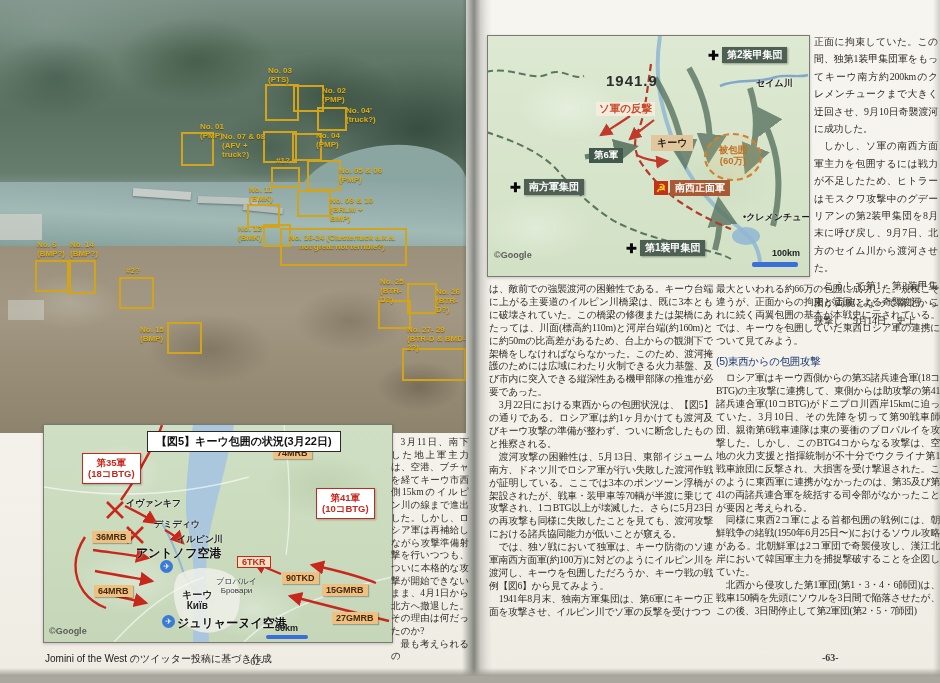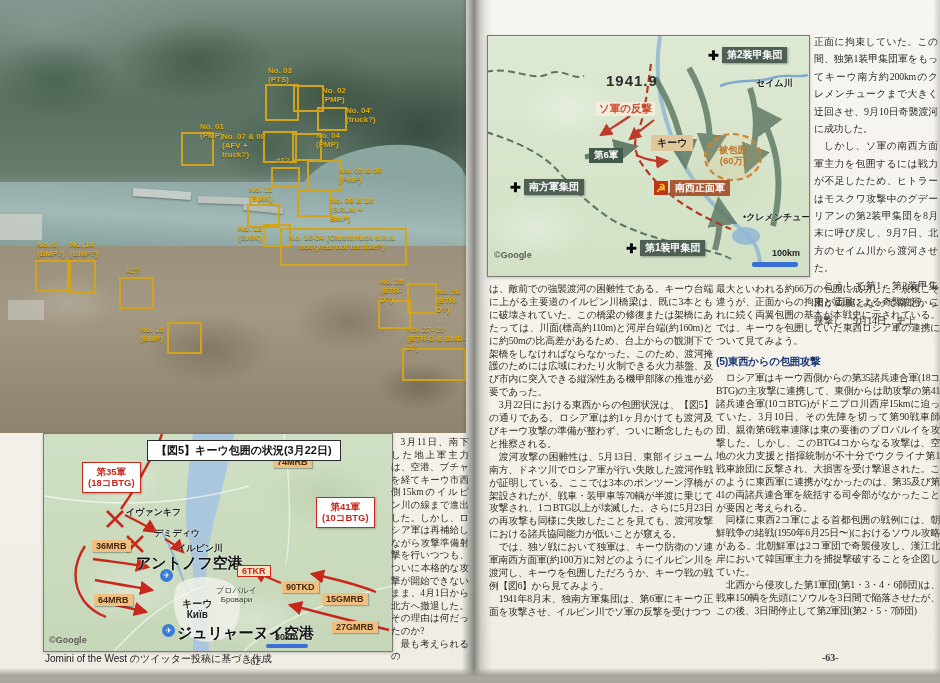--- a/index.html
+++ b/index.html
@@ -45,21 +45,21 @@
   .ruin{position:absolute;background:rgba(205,208,200,.8);}
   .photo-caption{position:absolute;left:10px;top:11px;width:345px;color:#eef3ef;
     font-size:9.5px;line-height:13.5px;text-shadow:0 1px 2px rgba(0,0,0,.55);}
   .anno-box{position:absolute;border:2px solid #d2a41c;}
   .anno-label{position:absolute;color:#dcae19;font-weight:bold;font-size:8px;
     line-height:9px;white-space:pre-line;text-shadow:0 1px 1px rgba(50,35,0,.5);}
 
   
   .figure{position:absolute;overflow:hidden;border:1px solid #7a7a72;
     box-shadow:0 1px 3px rgba(0,0,0,.2);}
-  .fig5{left:43px;top:433px;width:348px;height:217px;
+  .fig5{left:43px;top:424px;width:348px;height:217px;
     background-image:
       radial-gradient(60px 40px at 22% 22%,rgba(255,255,255,.35),transparent 72%),
       radial-gradient(80px 45px at 80% 28%,rgba(185,205,170,.7),transparent 72%),
       radial-gradient(80px 45px at 25% 72%,rgba(255,255,255,.3),transparent 72%),
       radial-gradient(70px 40px at 60% 85%,rgba(255,255,255,.3),transparent 72%),
       linear-gradient(#cfdfc3,#c6d7b9);}
   .fig6{left:487px;top:35px;width:321px;height:240px;
     background-image:
       radial-gradient(70px 45px at 25% 30%,rgba(255,255,255,.3),transparent 72%),
       radial-gradient(90px 50px at 70% 60%,rgba(200,218,185,.6),transparent 72%),
@@ -70,21 +70,21 @@
   .figure svg{position:absolute;left:0;top:0;}
   .mlabel{position:absolute;z-index:4;white-space:nowrap;}
   .redbox{background:#fff;border:1.5px solid #c8281c;color:#c8281c;font-weight:bold;
     font-size:9.5px;line-height:10.5px;padding:4px 5px;text-align:center;
     white-space:pre-line;box-shadow:1px 1px 2px rgba(0,0,0,.25);}
   .tan{background:#eec183;color:#46280e;font-weight:bold;font-size:9px;
     padding:1px 4px;box-shadow:1px 1px 1px rgba(0,0,0,.25);}
   .redtan{background:#f7e3c2;border:1px solid #c8281c;color:#c8281c;
     font-weight:bold;font-size:9px;padding:0 4px;}
   .city{color:#1c1c1c;font-size:9px;font-weight:bold;text-shadow:0 0 2px #fff;}
-  .citybold{color:#101010;font-size:15px;font-weight:bold;text-shadow:0 0 2px #fff;}
+  .citybold{color:#101010;font-size:12px;font-weight:bold;text-shadow:0 0 2px #fff;}
   .smallcity{color:#333;font-size:8px;line-height:9px;white-space:pre-line;
     text-shadow:0 0 2px #fff;text-align:center;}
   .kyiv{color:#222;font-size:10px;line-height:11px;font-weight:bold;
     white-space:pre-line;text-align:center;text-shadow:0 0 2px #fff;}
   .airicon{width:13px;height:13px;background:#3a7bd5;color:#fff;border-radius:50%;
     font-size:8px;display:flex;align-items:center;justify-content:center;}
   .scale{color:#222;font-size:9px;font-weight:bold;}
   .credit{color:#5e5e5a;font-size:9px;font-weight:bold;}
   .year{color:#2d2d2d;font-size:15px;font-weight:bold;letter-spacing:1px;}
   .udark{display:flex;align-items:center;gap:3px;font-size:10px;font-weight:bold;}
@@ -105,21 +105,21 @@
 
   
   .jcol{position:absolute;text-align:justify;color:#2e2a26;
     font-family:"Liberation Serif",serif;}
   .jcol p{margin:0;text-indent:1em;}
   .jcol p.noind{text-indent:0;}
   .lp-col{left:391px;top:436px;width:78px;font-size:9.5px;line-height:12.6px;}
   .col1{left:489px;top:283px;width:224px;font-size:9.8px;line-height:12.9px;letter-spacing:-.3px;}
   .col2{left:716px;top:283px;width:224px;font-size:9.8px;line-height:12.9px;letter-spacing:-.3px;}
   .col2top{left:814px;top:33px;width:124px;font-size:9.9px;line-height:17.4px;letter-spacing:-.2px;}
-  .h5{font-family:"Liberation Sans",sans-serif;color:#1c3a72;font-weight:bold;
+  .h5{font-family:"Liberation Sans",sans-serif;color:#1c3a72;font-weight:normal;
     font-size:10.5px;margin:7px 0 5px;text-indent:0;}
   .fig5-caption{position:absolute;left:45px;top:652px;font-size:10px;color:#1a1a1a;}
   .pagenum{position:absolute;font-size:10px;color:#3a3a3a;font-family:"Liberation Serif",serif;}
   .pn62{left:247px;top:656px;} .pn63{left:822px;top:652px;font-weight:bold;}
 </style>
 </head>
 <body>
 
 <div class="spread">
 

